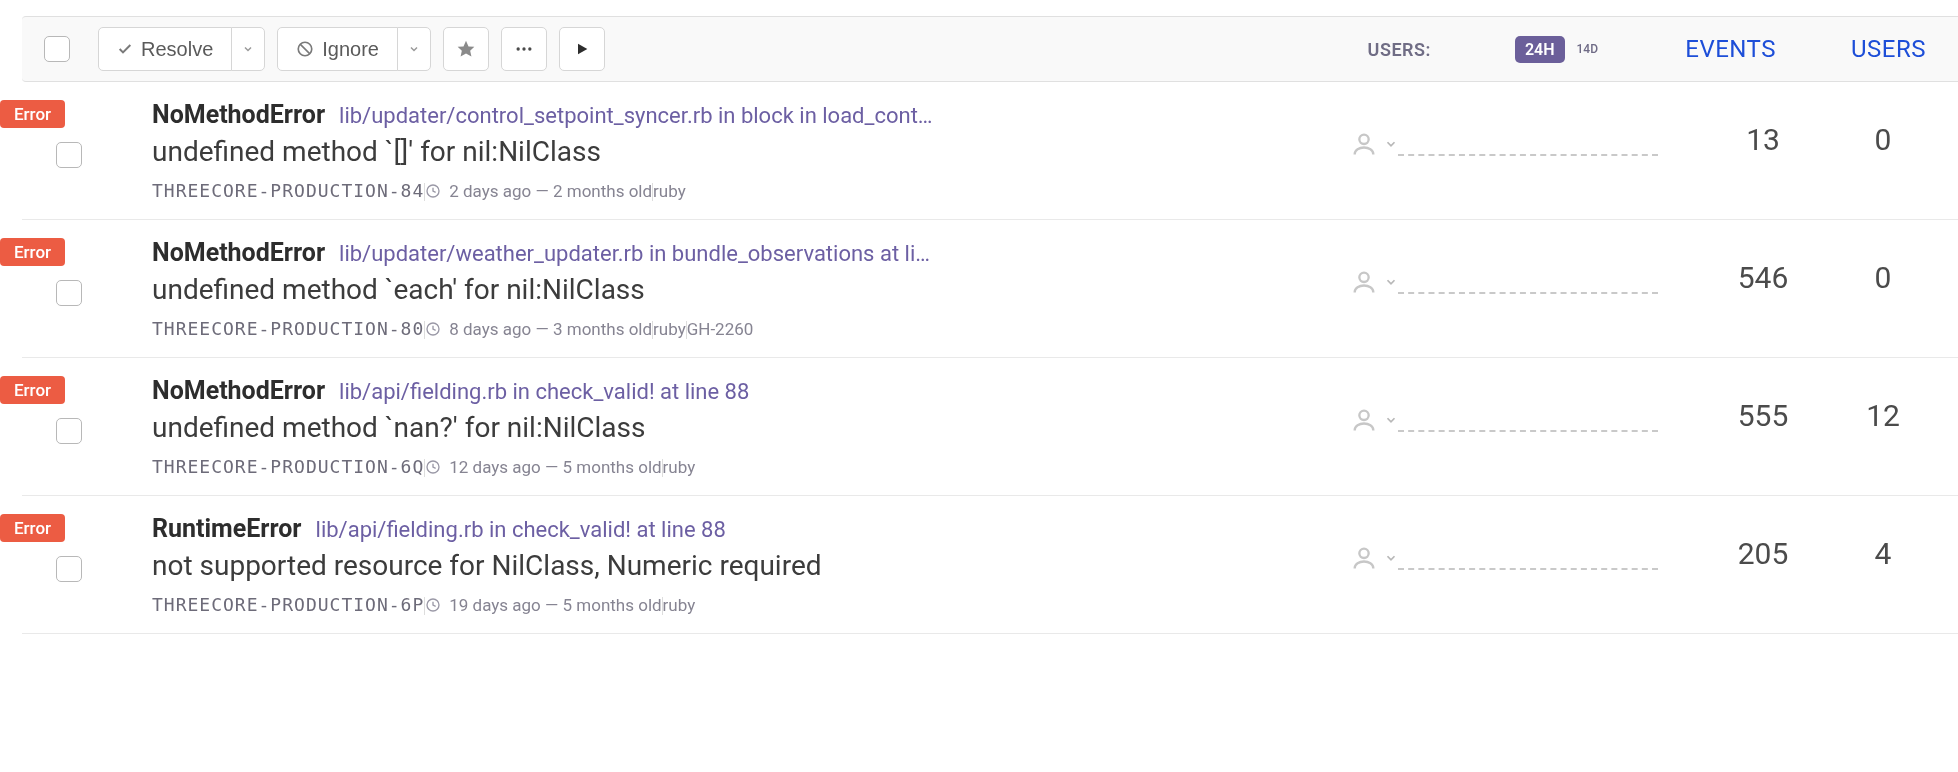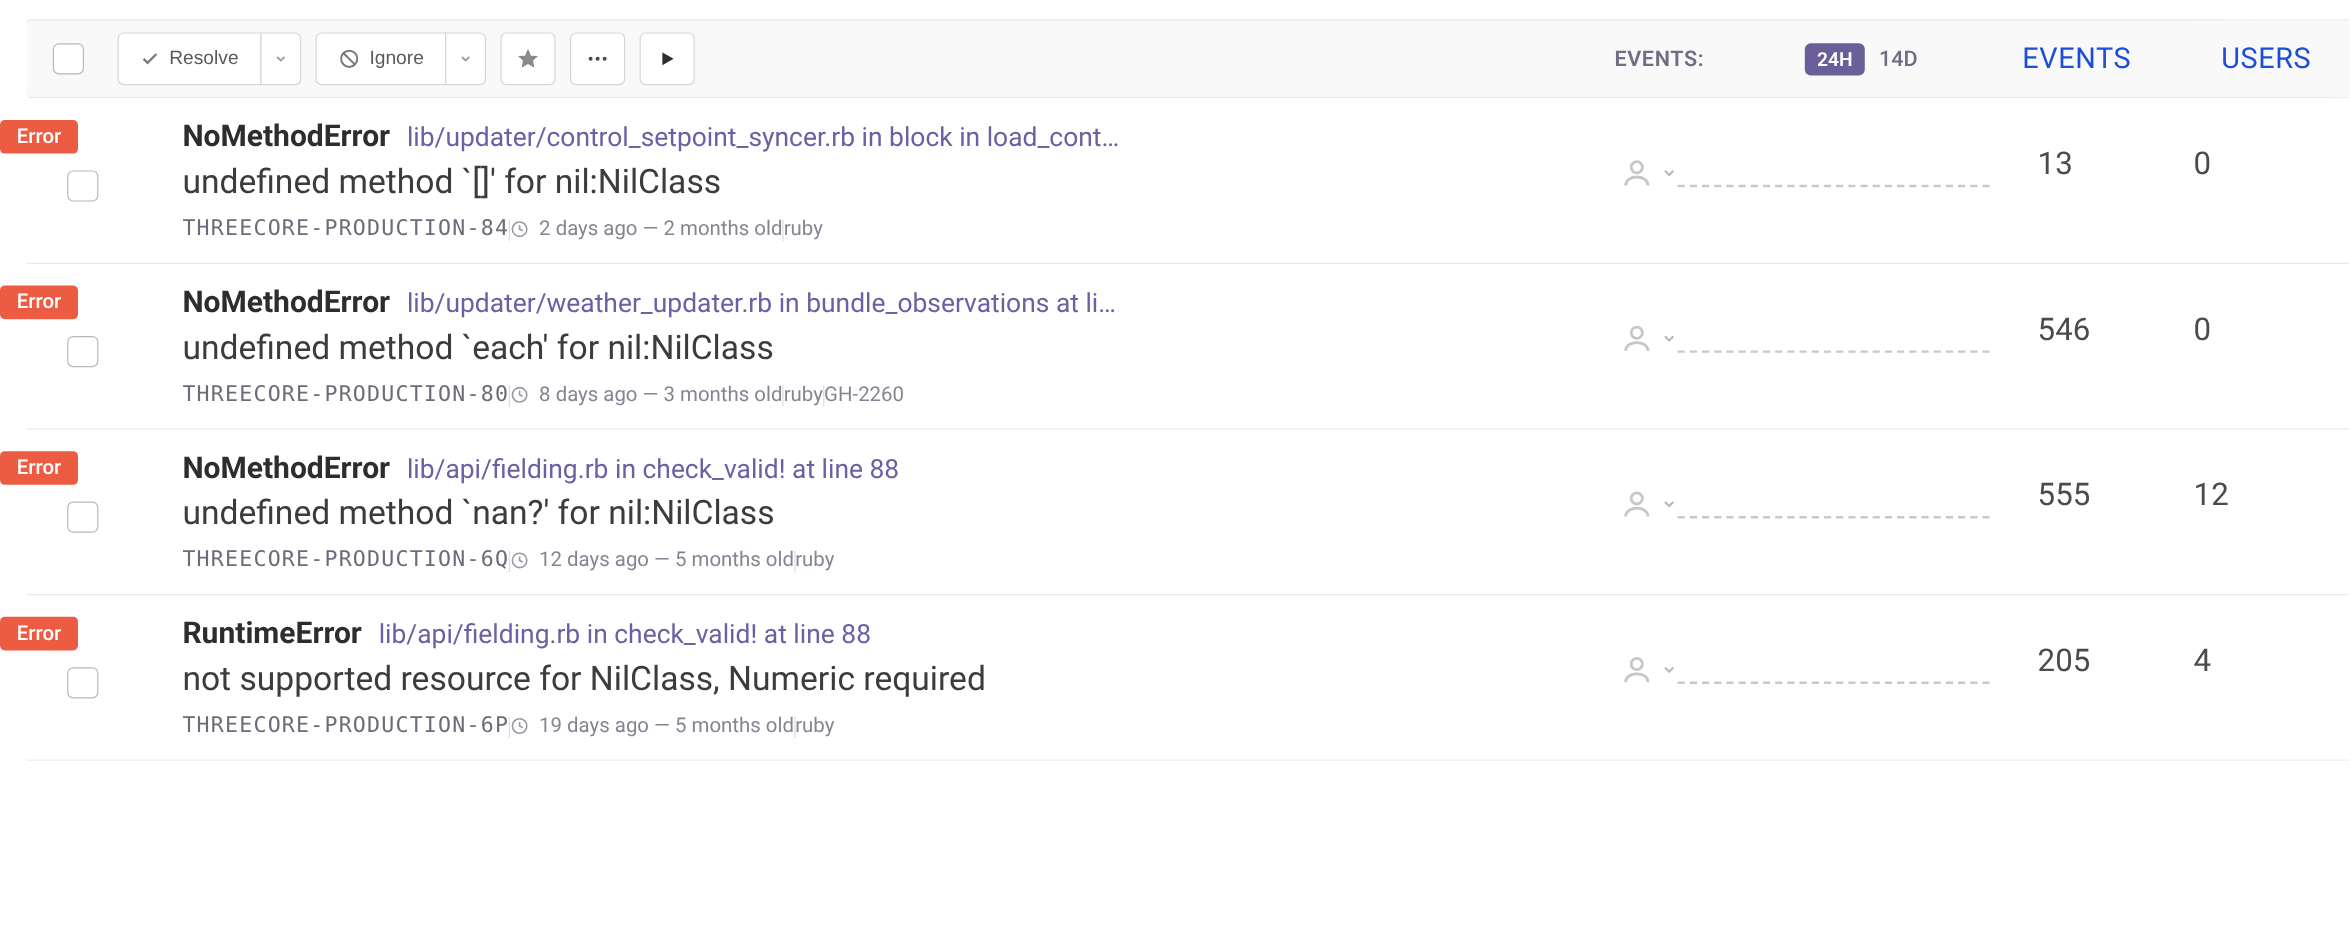--- a/index.html
+++ b/index.html
@@ -36,21 +36,21 @@
   .btn-group { display: inline-flex; margin-left: 28px; }
   .btn {
     display: inline-flex;
     align-items: center;
     justify-content: center;
     height: 44px;
     padding: 0 18px;
     background: #fff;
     border: 1px solid #d6d6d6;
     color: #5a5a5a;
-    font-size: 16px;
+    font-size: 20px;
     cursor: pointer;
     gap: 8px;
   }
   .btn:first-child { border-radius: 5px 0 0 5px; }
   .btn:last-child  { border-radius: 0 5px 5px 0; margin-left: -1px; }
   .btn.single { border-radius: 5px; }
   .btn.drop { padding: 0 10px; }
   .btn svg { display: block; }
   .toolbar-gap { margin-left: 12px; }
   .btn.icon-only { width: 46px; padding: 0; }
@@ -72,21 +72,21 @@
     background: #6b5f9a;
     color: #fff;
     padding: 4px 10px;
     border-radius: 5px;
     font-size: 16px;
     font-weight: 600;
   }
   .range-plain {
     color: #6f6b86;
     padding: 4px 8px;
-    font-size: 18px;
+    font-size: 12px;
     font-weight: 500;
   }
   .col-head {
     color: #1d4ed8;
     font-weight: 400;
     letter-spacing: 0.5px;
     font-size: 24px;
   }
   .col-head.events { width: 130px; text-align: right; }
   .col-head.users  { width: 110px; text-align: right; }
@@ -165,23 +165,23 @@
     padding-top: 30px;
     color: #c4c4c4;
   }
   .sparkline {
     border-bottom: 2px dashed #c9c9c9;
     height: 2px;
     margin-top: 54px;
     width: 260px;
   }
   .num {
-    font-size: 26px;
+    font-size: 30px;
     color: #4b4b4b;
-    text-align: left;
+    text-align: center;
     padding-top: 22px;
     font-weight: 400;
   }
 </style>
 </head>
 <body>
 
 <div class="container">
   <div class="toolbar">
     <div class="chk"></div>
@@ -229,21 +229,21 @@
     </button>
     <button class="btn single icon-only toolbar-gap">
       <svg width="16" height="16" viewBox="0 0 24 24" fill="#2d2d2d">
           <polygon points="6 4 20 12 6 20"></polygon>
         </svg>
     </button>
 
     <div class="spacer"></div>
 
     <div class="right-toolbar">
-      <span class="graph-label">EVENTS:</span>
+      <span class="graph-label">USERS:</span>
       <div class="range-group">
         <span class="range-pill">24H</span>
         <span class="range-plain">14D</span>
       </div>
       <span class="col-head events">EVENTS</span>
       <span class="col-head users">USERS</span>
     </div>
   </div>
 
   <div id="issues-list">

